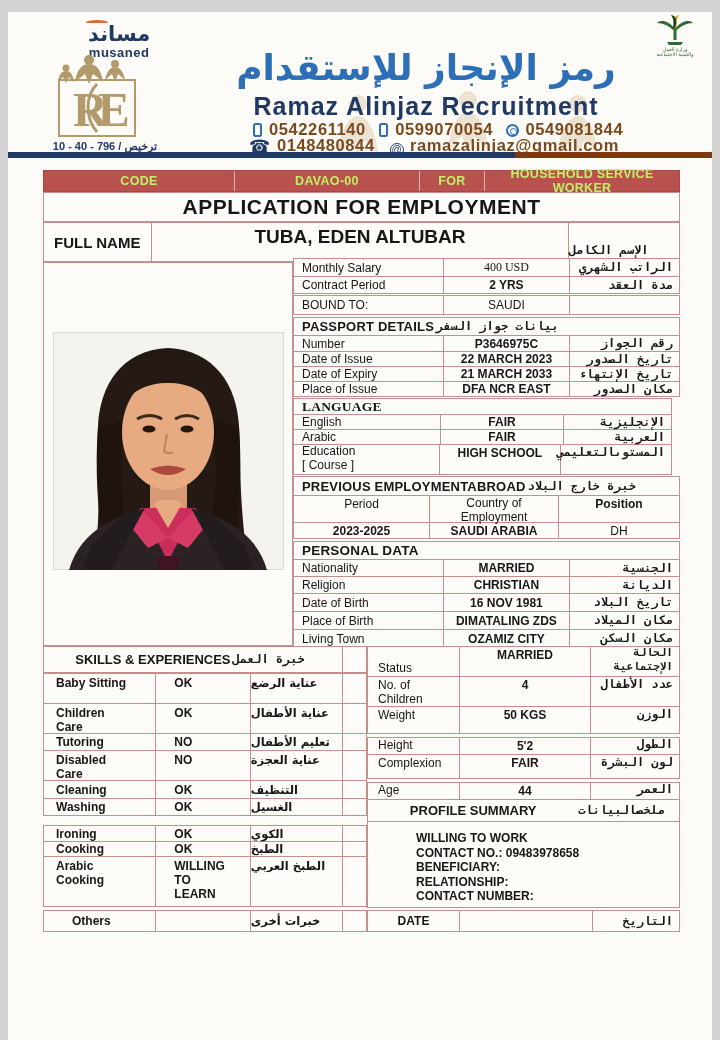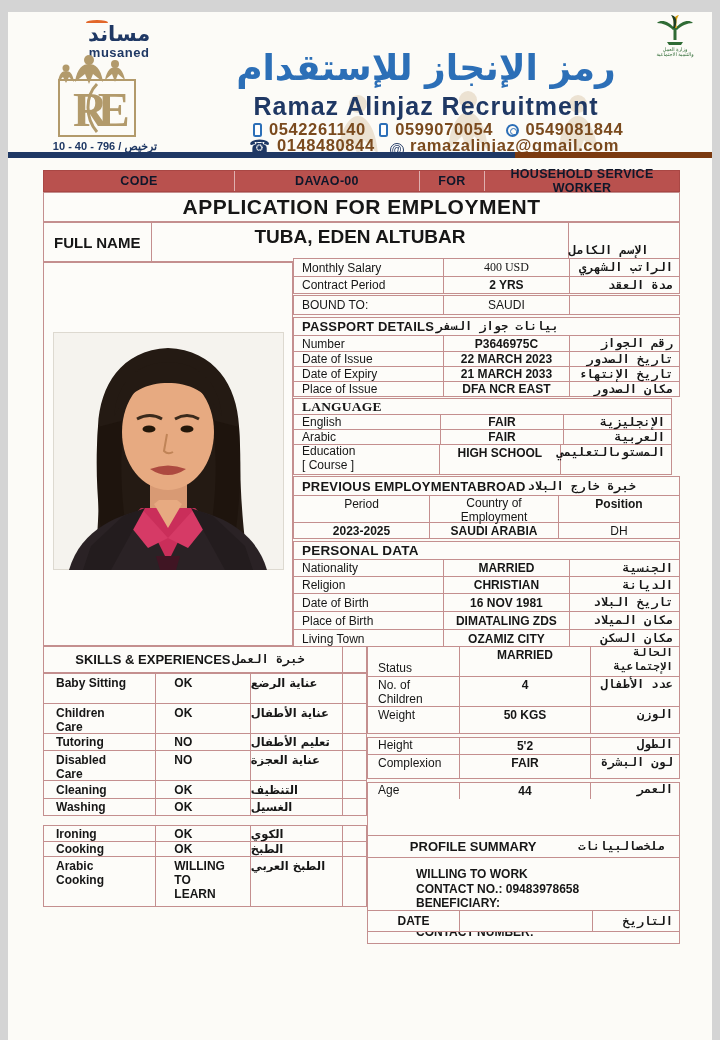--- a/index.html
+++ b/index.html
@@ -51,21 +51,21 @@
   .s-name{width:112px; font-weight:bold; padding-left:12px; line-height:14px;}
   .s-val{width:95px; font-weight:bold; text-align:left; padding-left:18px; border-left:1px solid var(--rose); align-self:stretch; display:flex; align-items:center; line-height:14px;}
   .top .s-val{align-items:flex-start; padding-top:2px;}
   .s-ara{width:93px; border-left:1px solid var(--rose); align-self:stretch; display:flex; align-items:center; justify-content:flex-end; padding-right:5px; font-family:"DejaVu Sans", sans-serif; font-weight:bold; font-size:11.5px;}
   .top .s-ara{align-items:flex-start; padding-top:2px;}
   .s-sp{width:24px; border-left:1px solid var(--rose); align-self:stretch;}
   
   .t-lab{width:91px; padding-left:10px; line-height:13.5px;}
   .t-val{width:132px;} .t-ara{width:88px; margin-left:auto; line-height:13.5px;}
   .hdr{font-weight:bold; font-size:13px; letter-spacing:.2px;}
-  .banner{display:flex; background:var(--red); color:#0f172a; font-weight:bold; font-size:12.5px; height:22px; align-items:center; text-align:center; letter-spacing:.3px; border:1px solid #a94744;}
+  .banner{display:flex; background:var(--red); color:#bef264; font-weight:bold; font-size:12.5px; height:22px; align-items:center; text-align:center; letter-spacing:.3px; border:1px solid #a94744;}
   .banner > div + div{border-left:1px solid rgba(255,255,255,.55); align-self:stretch; display:flex; align-items:center; justify-content:center;}
   .banner > div:first-child{display:flex; align-items:center; justify-content:center; align-self:stretch;}
   .serif{font-family:"Liberation Serif", serif;}
 </style>
 </head>
 <body>
 
 <div class="page">
 
   <div class="watermark">
@@ -364,20 +364,28 @@
         <div class="s-name pre" style="padding-top:2px;">Arabic
 Cooking</div>
         <div class="s-val pre">WILLING
 TO
 LEARN</div>
         <div class="s-ara" dir="rtl">الطبخ العربي</div>
         <div class="s-sp"></div>
       </div>
     </div>
 
+    <div class="abs box" style="left:0; top:740px; width:324px;">
+      <div class="frow" style="height:20px;">
+        <div class="s-name" style="padding-left:28px;">Others</div>
+        <div class="s-val"></div>
+        <div class="s-ara" dir="rtl">خبرات أخرى</div>
+        <div class="s-sp"></div>
+      </div>
+    </div>
 
     <div class="abs box" style="left:324px; top:476px; width:313px;">
       <div class="frow" style="height:29px; align-items:stretch;">
         <div class="t-lab" style="display:flex; align-items:flex-end; padding-bottom:1px;">Status</div>
         <div class="val t-val" style="align-items:flex-start; padding-top:1px;">MARRIED</div>
         <div class="ara t-ara pre" style="font-size:11px;" dir="rtl">الحالة
 الإجتماعية</div>
       </div>
       <div class="frow top" style="height:30px;">
         <div class="t-lab pre" style="padding-top:2px;">No. of
@@ -403,21 +411,21 @@
         <div class="ara t-ara" dir="rtl" style="padding-top:2px;">لون البشرة</div>
       </div>
     </div>
 
     <div class="abs box" style="left:324px; top:612px; width:313px;">
       <div class="frow" style="height:16px;">
         <div class="t-lab">Age</div>
         <div class="val t-val">44</div>
         <div class="ara t-ara" dir="rtl">العمر</div>
       </div>
-      <div class="frow" style="height:22px;margin-top:36px;">
+      <div class="frow" style="height:22px;">
         <div style="width:235px; text-align:center; font-weight:bold; font-size:13px;">PROFILE SUMMARY</div>
         <div class="ara" dir="rtl" style="flex:1; padding-right:14px;">ملخصالبيانات</div>
       </div>
       <div class="frow top" style="height:86px; display:block; padding:9px 0 0 48px; font-weight:bold; line-height:14.5px;">
         <div>WILLING TO WORK</div>
         <div>CONTACT NO.: 09483978658</div>
         <div>BENEFICIARY:</div>
         <div>RELATIONSHIP:</div>
         <div>CONTACT NUMBER:</div>
       </div>

